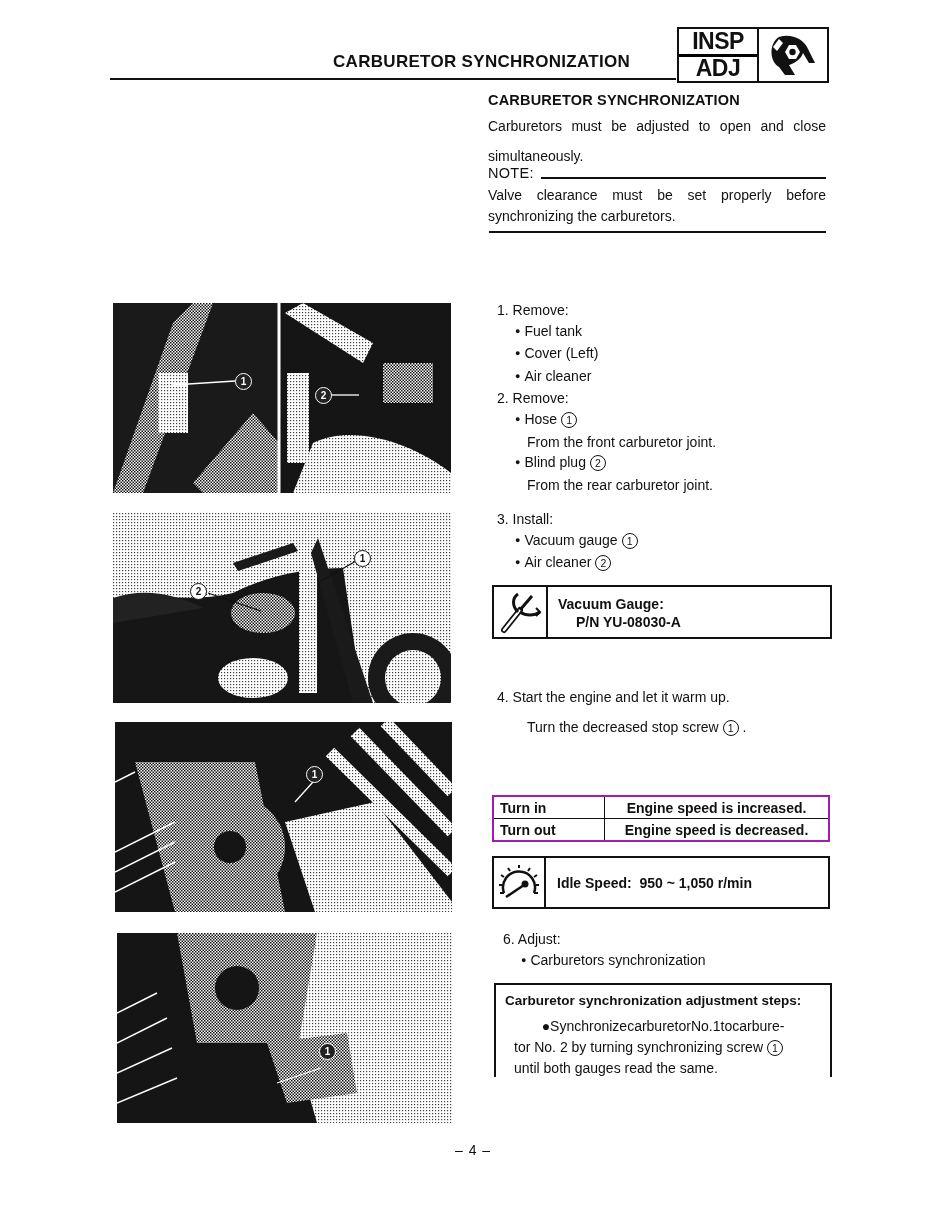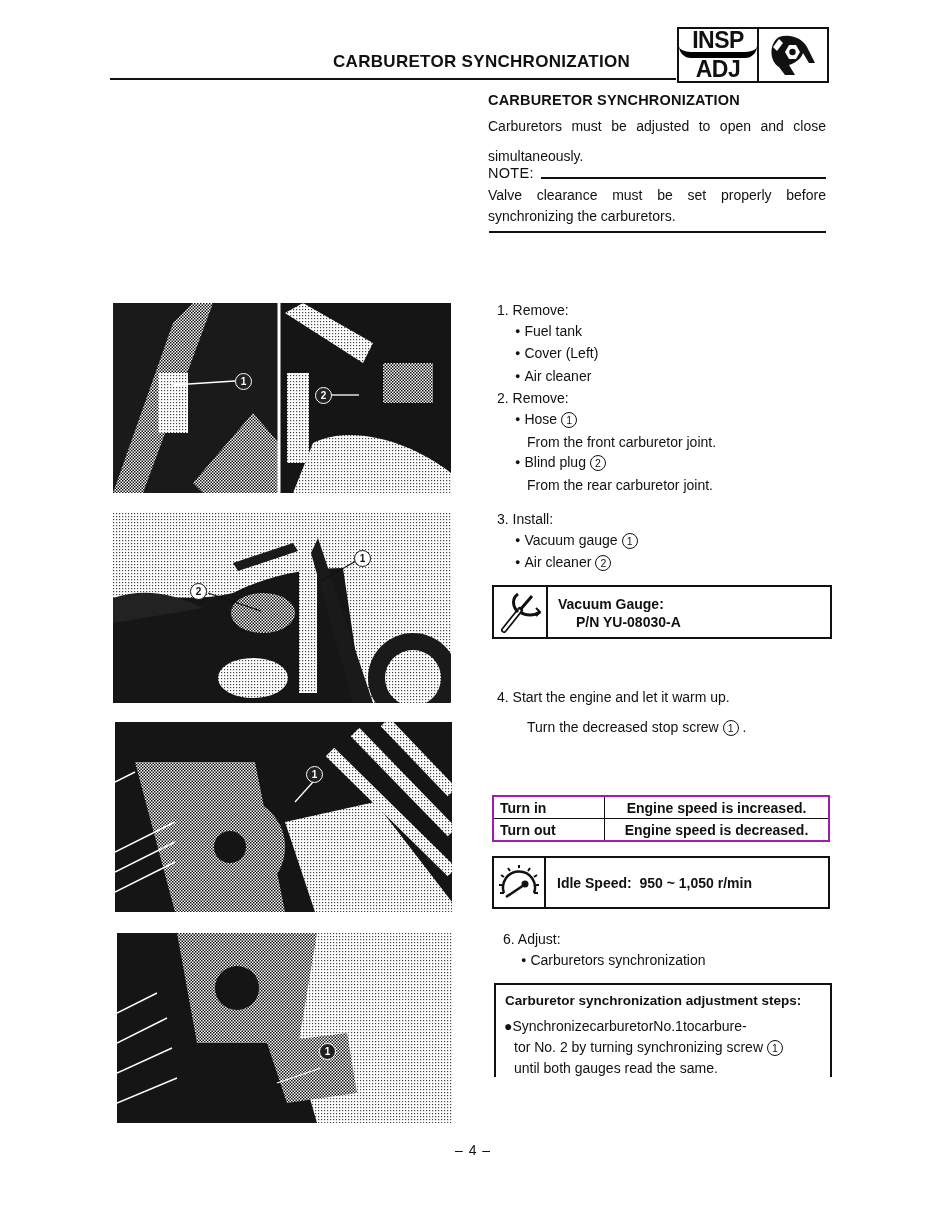--- a/index.html
+++ b/index.html
@@ -7,21 +7,21 @@
          font-family: "Liberation Sans", "DejaVu Sans", sans-serif; color: #111; }
   .abs { position: absolute; }
 
   
   .hdr-title { left: 333px; top: 52px; font-size: 17px; font-weight: bold; letter-spacing: 0.3px; white-space: nowrap; }
   .hdr-rule { left: 110px; top: 78px; width: 566px; height: 2px; background: #111; }
   .badge { left: 677px; top: 27px; width: 148px; height: 52px; border: 2px solid #111; display: flex; }
   .badge-text { width: 78px; border-right: 2px solid #111; display: flex; flex-direction: column; }
   .badge-text div { flex: 1; display: flex; align-items: center; justify-content: center;
                     font-size: 23px; font-weight: bold; line-height: 1; letter-spacing: -0.5px; }
-  .badge-text div:first-child { border-bottom: 6px solid #000000; border-radius: 12px; }
+  .badge-text div:first-child { border-bottom: 3px solid #000000; }
   .badge-icon { flex: 1; display: flex; align-items: center; justify-content: center; }
 
   
   .col { left: 488px; width: 338px; }
   .sec-title { top: 92px; font-size: 14.5px; font-weight: bold; letter-spacing: 0.2px; }
   .intro { top: 111px; font-size: 14px; line-height: 30px; text-align: justify; }
   .note-label { top: 165px; font-size: 14.5px; letter-spacing: 0.3px; }
   .note-line { left: 541px; top: 177px; width: 285px; height: 2px; background: #111; }
   .note-text { top: 185px; font-size: 14px; line-height: 21px; text-align: justify; }
   .note-end { left: 489px; top: 231px; width: 337px; height: 2px; background: #111; }
@@ -46,21 +46,21 @@
   .turn-table td.c2 { text-align: center; }
 
   .spec-box { left: 492px; top: 856px; width: 334px; height: 49px; border: 2px solid #111; display: flex; }
   .spec-icon { width: 50px; border-right: 2px solid #111; display: flex; align-items: center; justify-content: center; }
   .spec-text { padding-left: 11px; font-size: 14px; font-weight: bold; display: flex; align-items: center; }
 
   .proc-box { left: 494px; top: 983px; width: 334px; height: 92px; border-top: 2px solid #111;
               border-left: 2px solid #111; border-right: 2px solid #111; }
   .proc-title { position: absolute; left: 9px; top: 8px; font-size: 13.5px; font-weight: bold; white-space: nowrap; }
   .proc-body { position: absolute; left: 8px; top: 31px; width: 318px; font-size: 14px; line-height: 21px; }
-  .proc-body .l1 { display: flex; justify-content: flex-start; }
+  .proc-body .l1 { display: flex; justify-content: center; }
   .proc-body .l2, .proc-body .l3 { padding-left: 10px; }
 
   
   .photo { border: none; overflow: hidden; }
   .photo svg { display: block; }
   .callout { position: absolute; width: 15px; height: 15px; border: 1.5px solid #fff; border-radius: 50%;
              background: #222; color: #fff; font-size: 10px; font-weight: bold; line-height: 15px; text-align: center; }
   .callout.dark { background: #fff; color: #111; border-color: #111; }
 
   .page-num { left: 455px; top: 1142px; font-size: 14px; letter-spacing: 1px; }

